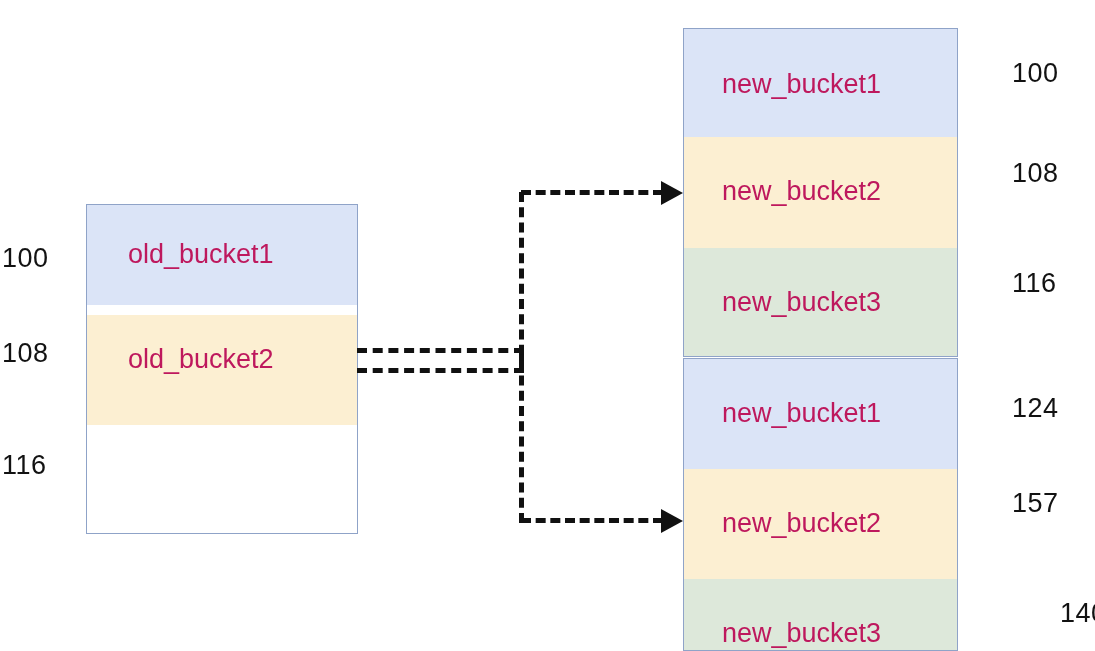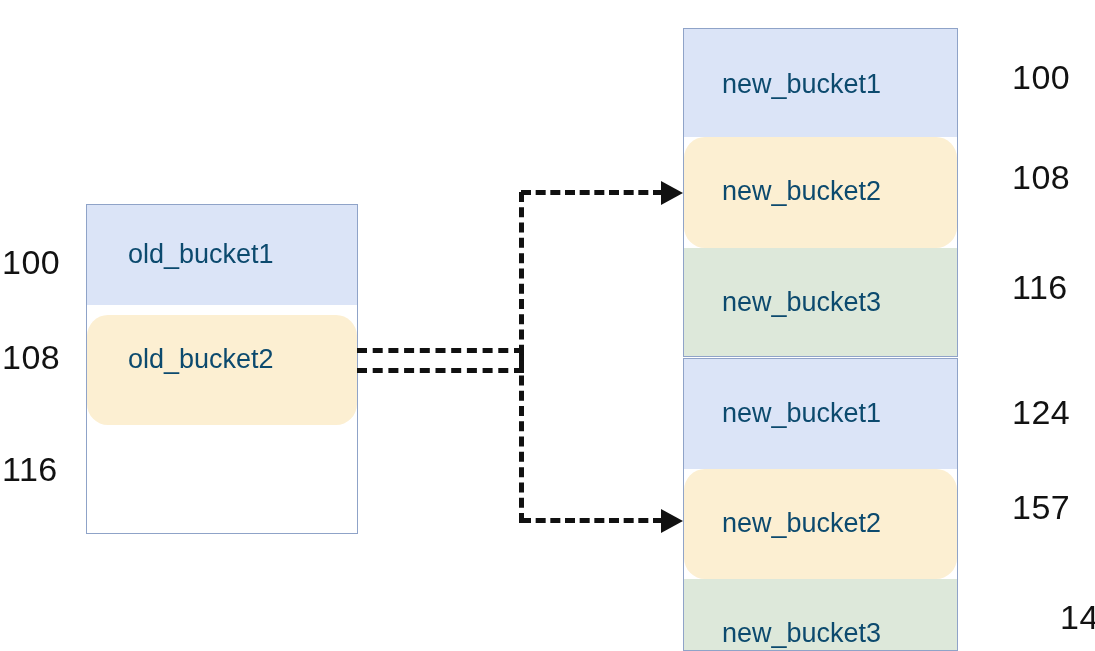--- a/index.html
+++ b/index.html
@@ -12,47 +12,47 @@
   }
   #canvas {
     position: relative;
     width: 1095px;
     height: 651px;
     background: #ffffff;
     overflow: hidden;
   }
   .addr-label {
     position: absolute;
-    font-size: 34px;
+    font-size: 27px;
     color: #121212;
     font-family: "Liberation Sans", sans-serif;
     letter-spacing: 0.5px;
     white-space: nowrap;
   }
   .bucket-table {
     position: absolute;
     border: 1px solid #8fa3c8;
     box-sizing: border-box;
     overflow: hidden;
   }
   .bucket-row {
     position: absolute;
     left: 0;
     right: 0;
     box-sizing: border-box;
   }
   .bucket-row .row-text {
     position: absolute;
     font-size: 27px;
-    color: #0c4a6e;
+    color: #be185d;
     font-family: "Liberation Sans", sans-serif;
     white-space: nowrap;
   }
   .c-blue  { background: #dbe4f7; }
-  .c-amber { background: #fcefd2; border-radius: 21px; }
+  .c-amber { background: #fcefd2; }
   .c-green { background: #dde8da; }
 
   
   .dash-h {
     position: absolute;
     height: 0;
     border-top: 5px dashed #111111;
   }
   .dash-v {
     position: absolute;

